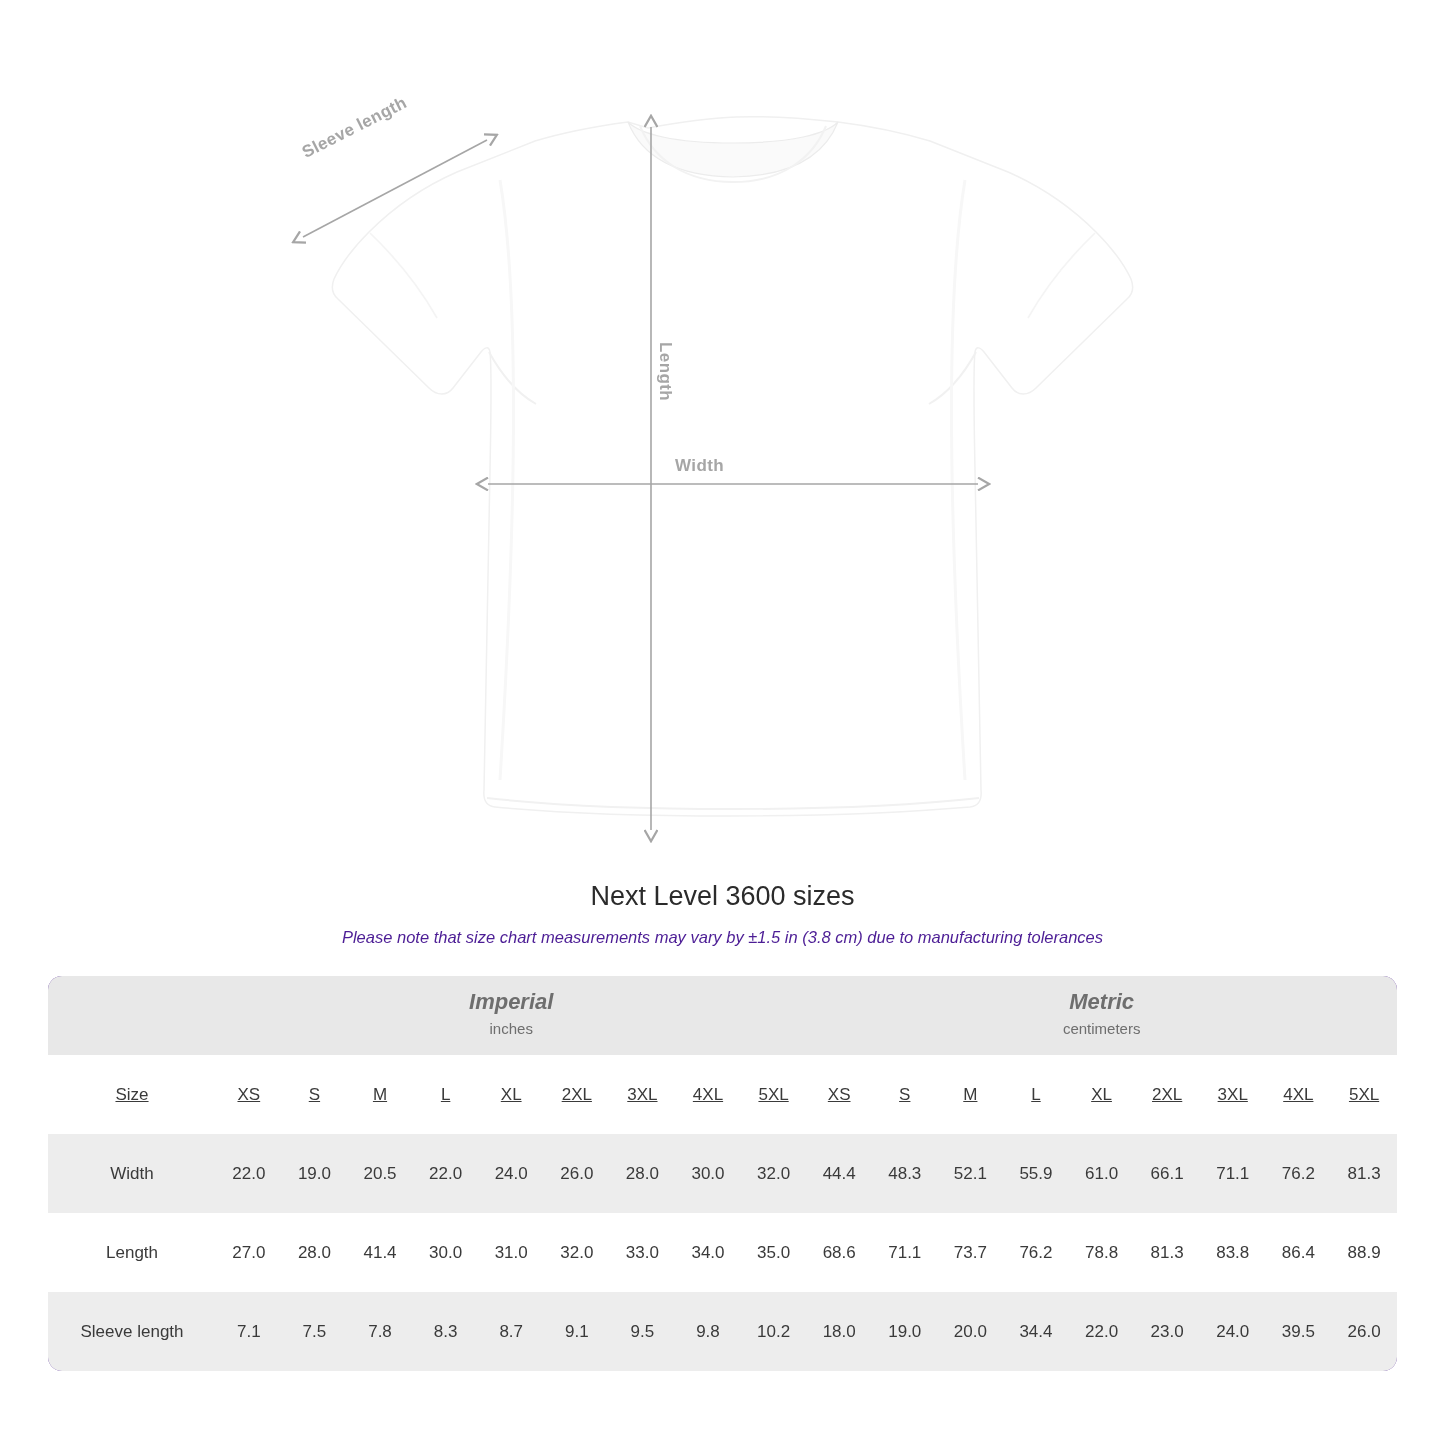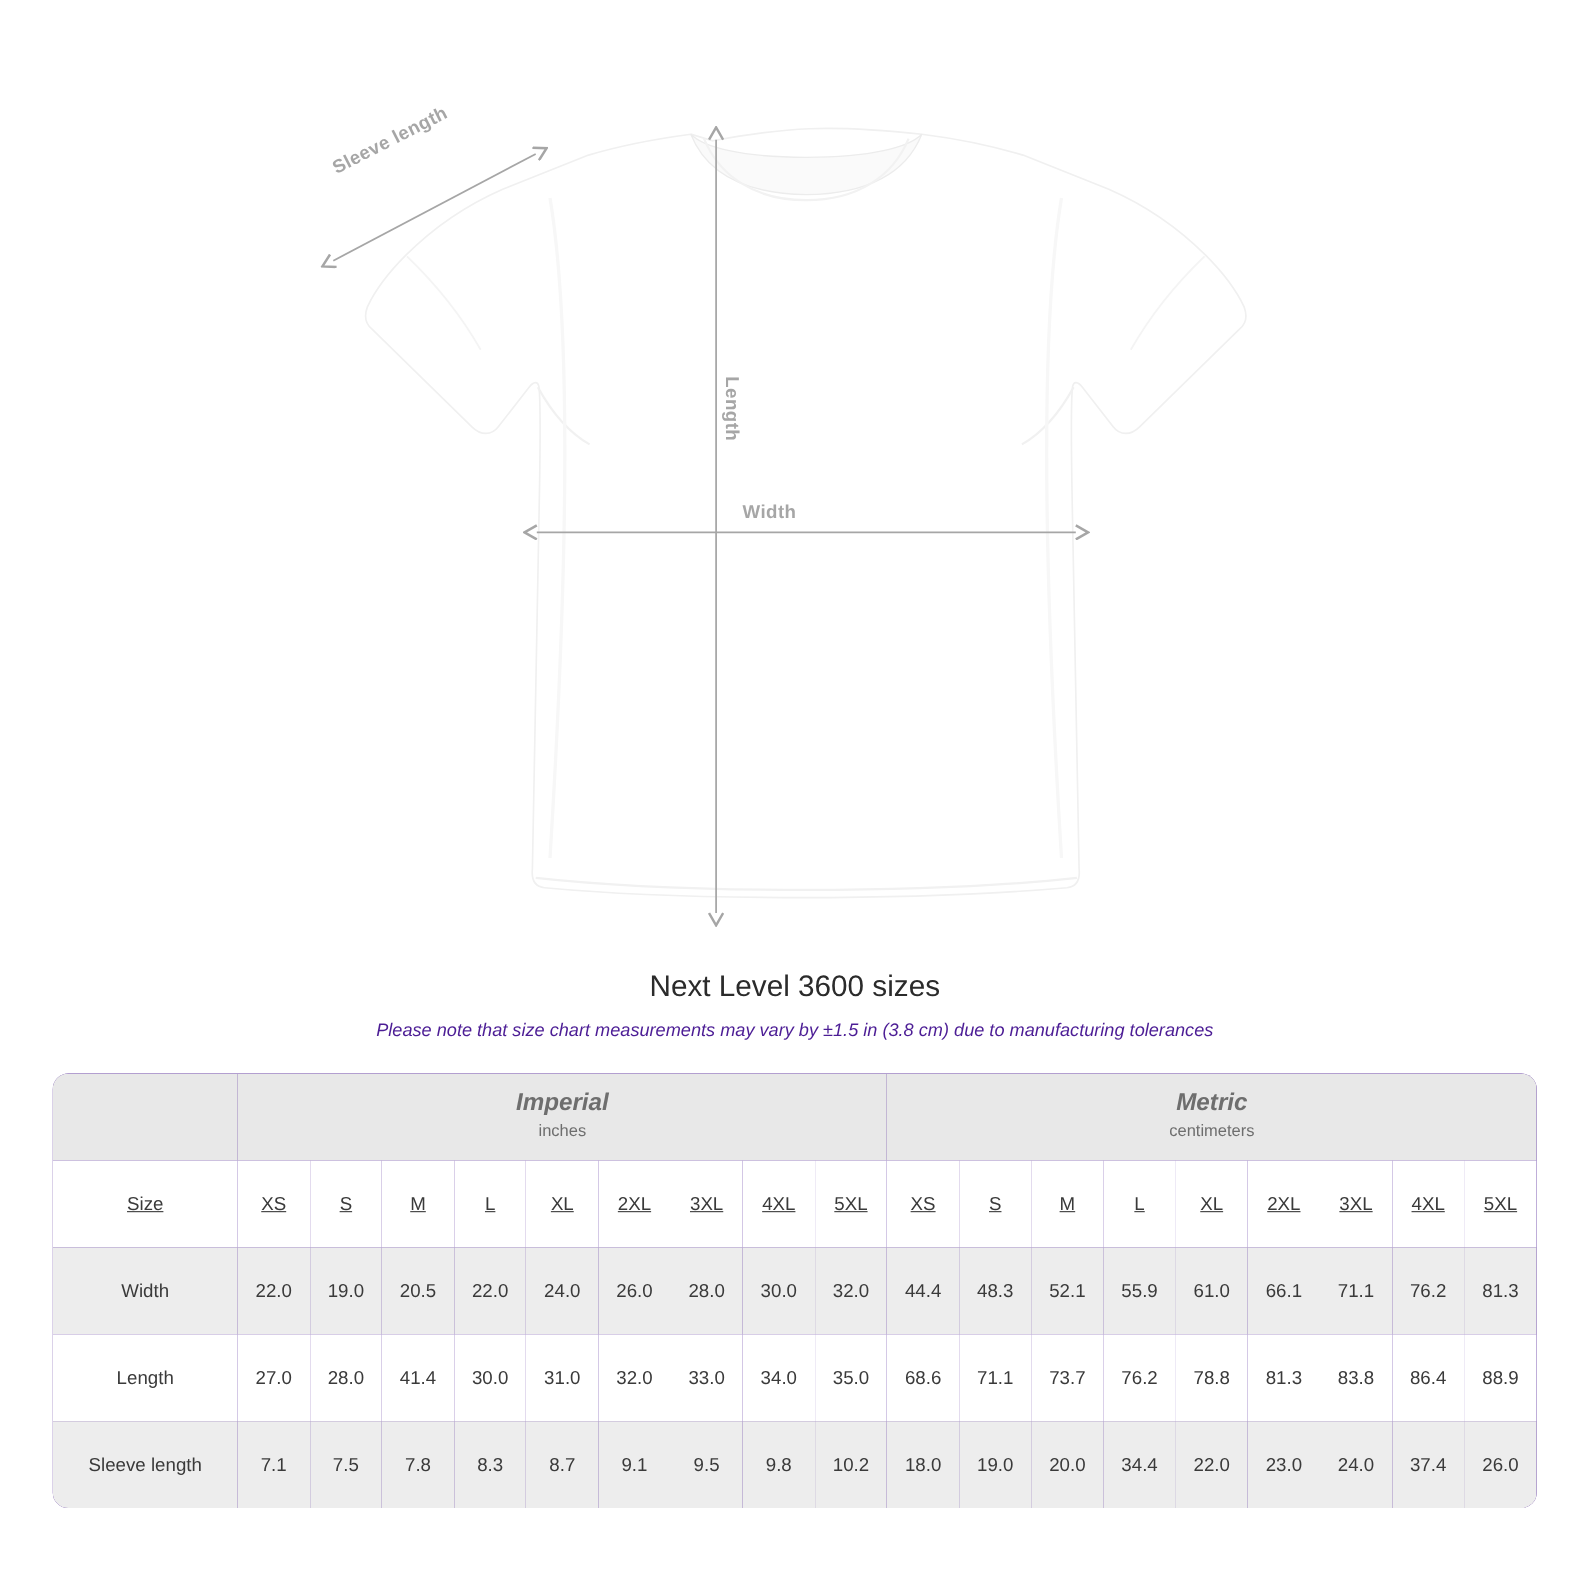--- a/index.html
+++ b/index.html
@@ -336,18 +336,18 @@
         <td>9.5</td>
         <td>9.8</td>
         <td>10.2</td>
         <td>18.0</td>
         <td>19.0</td>
         <td>20.0</td>
         <td>34.4</td>
         <td>22.0</td>
         <td>23.0</td>
         <td>24.0</td>
-        <td>37.4</td>
+        <td>39.5</td>
         <td>26.0</td>
       </tr>
     </tbody>
   </table>
 </div>
 
 </body></html>

